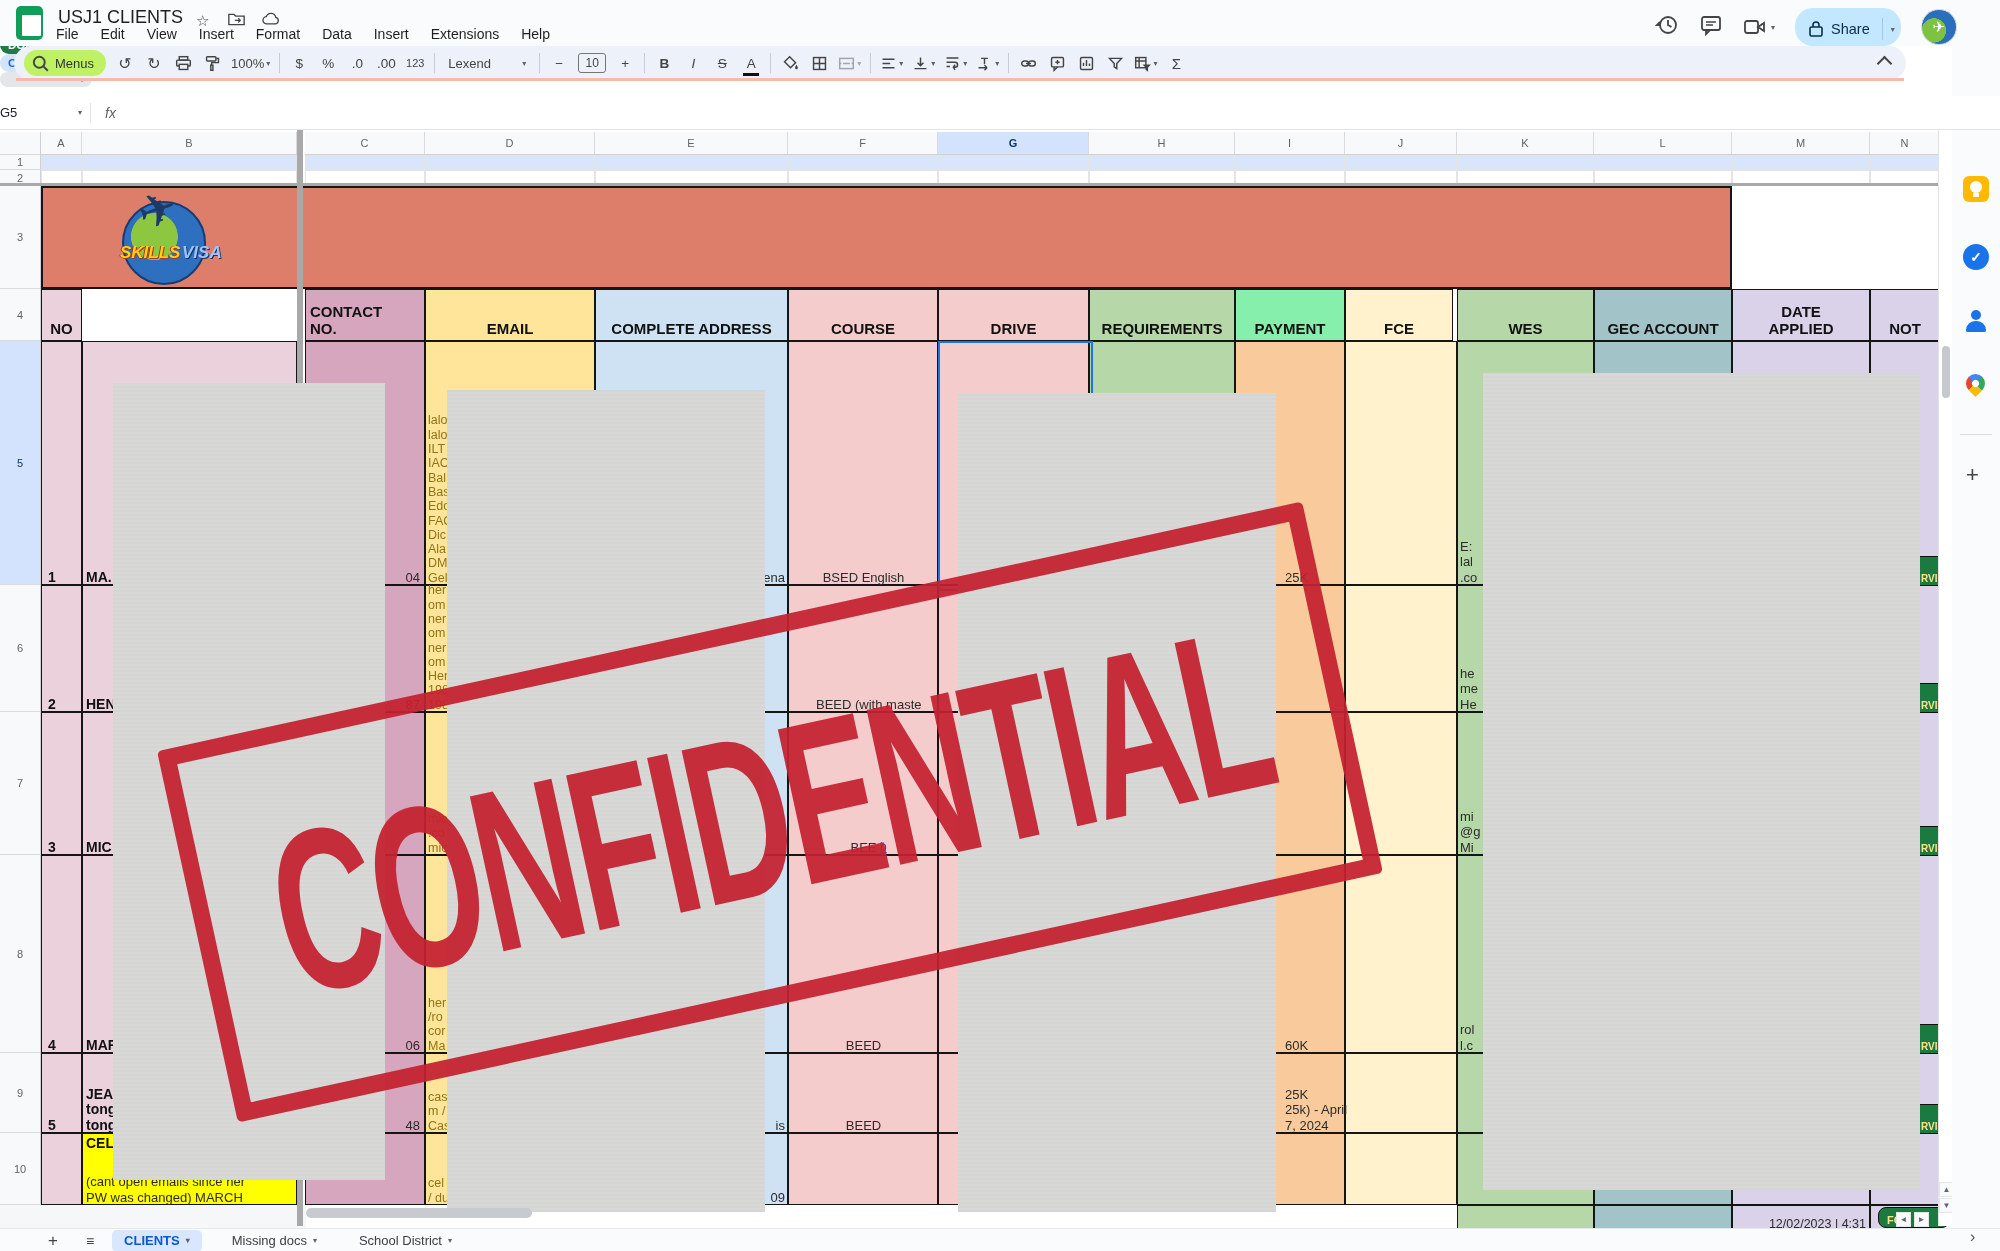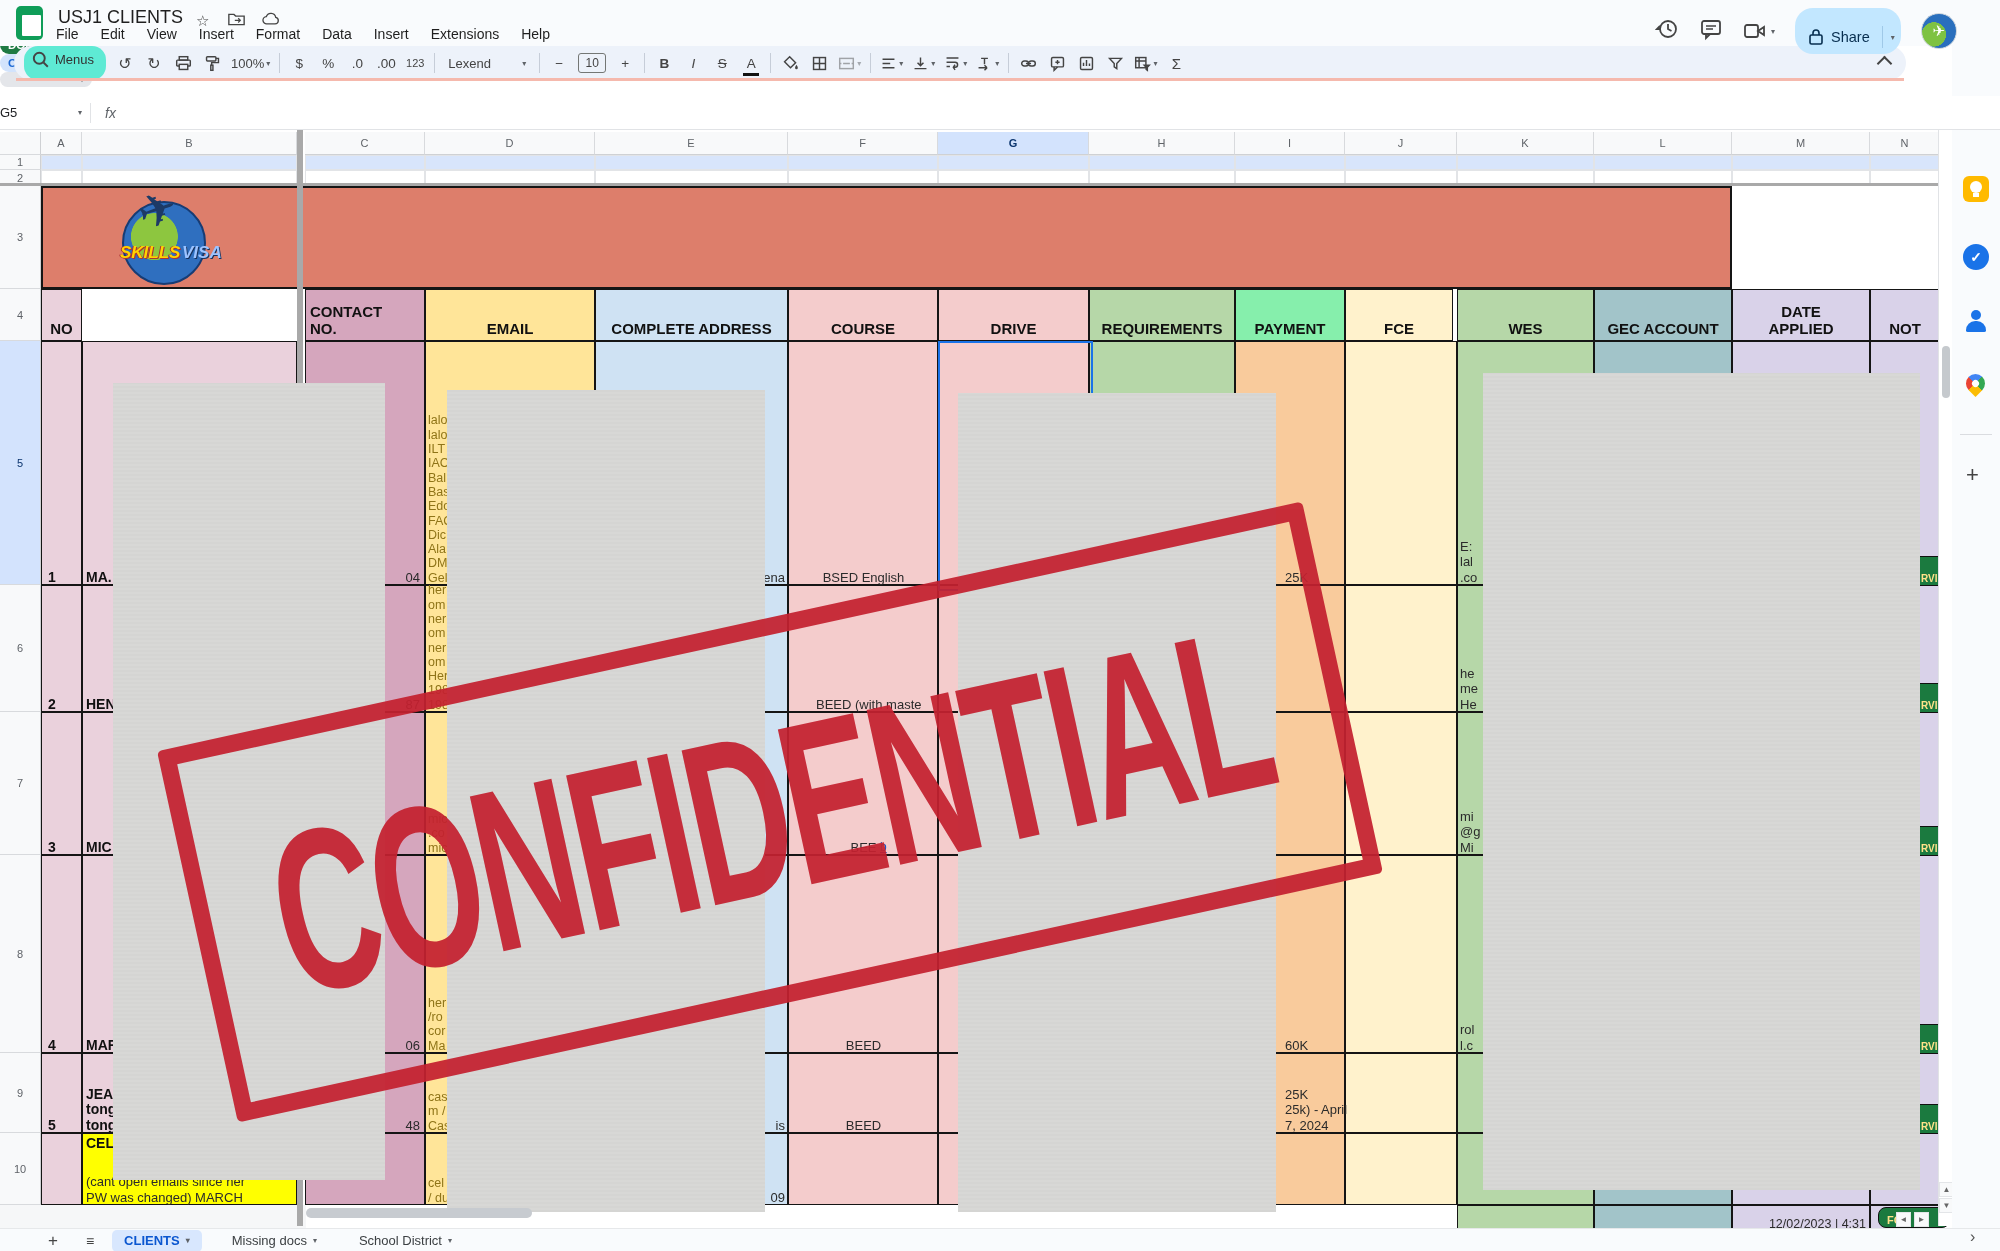--- a/index.html
+++ b/index.html
@@ -11,29 +11,29 @@
   #sheetsicon:before{content:"";position:absolute;left:6px;top:9px;width:15px;height:17px;
     background:linear-gradient(#fff,#fff);
     -webkit-mask:none;border:2px solid #fff;border-radius:1px;}
   #sheetsicon:after{content:"";position:absolute;left:8px;top:16px;width:11px;height:2px;background:#fff;box-shadow:0 5px 0 #fff, 0 -2px 0 transparent;}
   #doctitle{left:58px;top:7px;font-size:18px;color:#1f1f1f;z-index:61;}
   .titleico{top:12px;font-size:15px;color:#444;z-index:61;}
   #menurow{left:56px;top:26px;display:flex;gap:22px;font-size:14px;color:#1f1f1f;z-index:61;}
   #menurow span{cursor:default;}
   #topright{left:1655px;top:8px;display:flex;align-items:center;gap:20px;z-index:61;}
   .tr-ico svg{width:24px;height:24px;}
-  #sharebtn{display:flex;align-items:center;gap:8px;background:#c2e7ff;border-radius:18px;height:34px;padding:12px 6px 0 14px;color:#072e4f;font-size:14.5px;}
+  #sharebtn{display:flex;align-items:center;gap:8px;background:#c2e7ff;border-radius:18px;height:34px;padding:4px 6px 0 14px;color:#072e4f;font-size:14.5px;}
   #sharebtn .sep{width:1px;height:22px;background:#9fc9e8;margin-left:4px;}
   #avatar{width:34px;height:34px;border-radius:50%;background:radial-gradient(circle at 35% 60%,#7ec242 0 40%,#2a6fbd 41% 100%);color:#fff;display:flex;align-items:center;justify-content:center;font-size:15px;border:1px solid #d0d7de;}
   
   #toolbar{left:14px;top:46px;width:1892px;height:34px;background:#edf2fa;border-radius:17px;display:flex;align-items:center;padding:0 10px;gap:9px;z-index:60;font-size:13px;color:#444;}
   .tbtn{display:flex;align-items:center;justify-content:center;min-width:20px;height:24px;border-radius:4px;gap:2px;cursor:default;}
   .tbtn svg{width:17px;height:17px;stroke:#444;fill:none;stroke-width:1.7;}
   .tdiv{width:1px;height:20px;background:#c6cdd8;}
-  #menuspill{background:#5eead4;border-radius:14px;height:26px;display:flex;align-items:center;gap:6px;padding:0 12px 8px 8px;color:#333;}
+  #menuspill{background:#bef264;border-radius:14px;height:26px;display:flex;align-items:center;gap:6px;padding:0 12px 0 8px;color:#333;}
   .caret{font-size:8px;color:#5f6368;}
   .glyph{font-size:13.5px;color:#444;}
   #fontsizebox{border:1px solid #747775;border-radius:3px;width:26px;height:18px;display:flex;align-items:center;justify-content:center;font-size:12px;background:#edf2fa;}
   .underA{position:relative;}
   .underA:after{content:"";position:absolute;left:2px;right:2px;bottom:-1px;height:3px;background:#111;}
   .underFill:after{content:"";position:absolute;left:2px;right:2px;bottom:-1px;height:3px;background:#f5b9ad;}
   #collapsechev{margin-left:auto;width:9px;height:9px;border-left:2px solid #444;border-top:2px solid #444;transform:rotate(45deg);margin-right:6px;}
   
   #formulabar{left:0;top:96px;width:2000px;height:34px;background:#fff;border-bottom:1px solid #e1e3e6;display:flex;align-items:center;z-index:60;}
   #namebox{width:78px;text-align:left;font-size:13px;color:#202124;}

